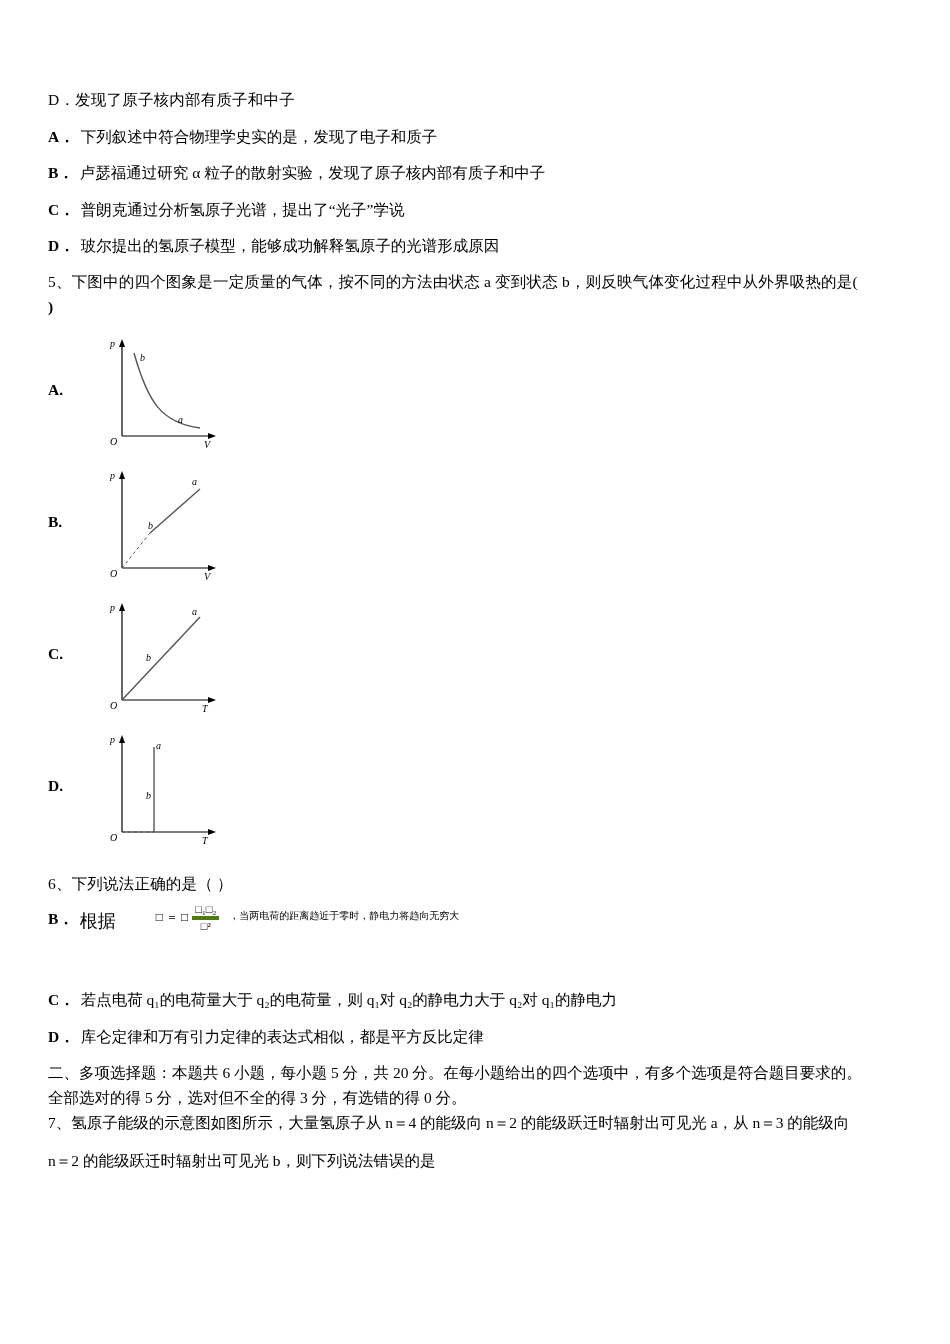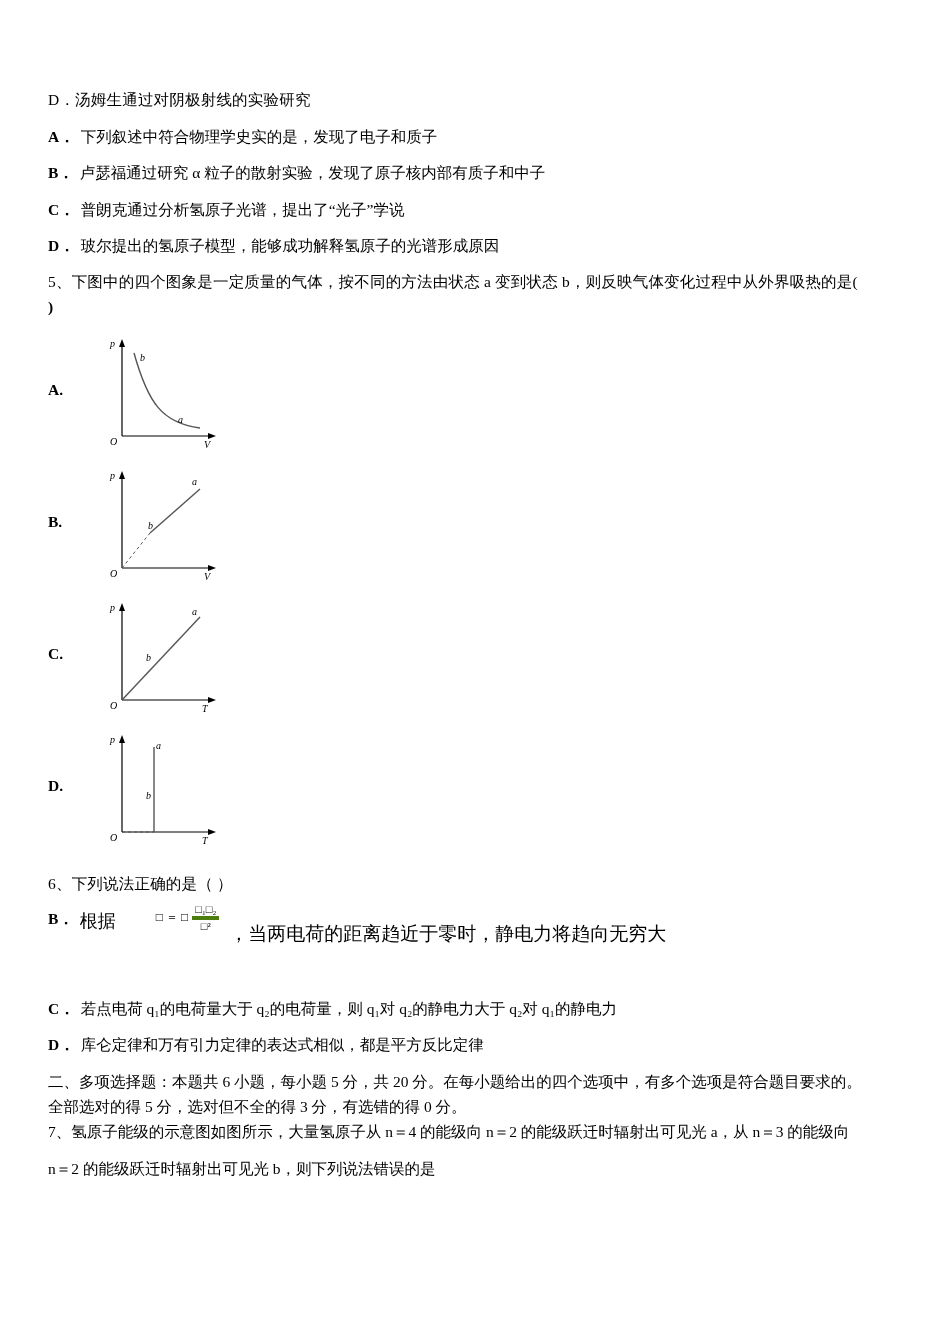--- a/index.html
+++ b/index.html
@@ -115,21 +115,21 @@
     margin: 0 0 2px 0;
   }
   .q7a { margin-bottom: 14px; }
 </style>
 </head>
 <body>
 
 <div class="page">
   <div class="content">
 
-    <p class="line">D．汤姆生通过对阴极射线的实验研究</p>
+    <p class="line">D．发现了原子核内部有质子和中子</p>
 
 
     <p class="opt">
       <span class="lab">A．</span><span>下列叙述中符合物理学史实的是，发现了电子和质子</span>
     </p>
     <p class="opt">
       <span class="lab">B．</span><span>卢瑟福通过研究 α 粒子的散射实验，发现了原子核内部有质子和中子</span>
     </p>
     <p class="opt">
       <span class="lab">C．</span><span>普朗克通过分析氢原子光谱，提出了“光子”学说</span>
@@ -223,21 +223,21 @@
     <div class="formula-row">
       <span class="lab">B．</span>
       <span style="font-size:18px;">根据</span>
       <span class="formula-img">
         <span class="eqtxt">□ ＝ □</span>
         <span class="frac">
           <span class="num">□₁□₂</span>
           <span class="den">□²</span>
         </span>
       </span>
-      <span style="font-size:19px;margin-top:12px;">，当两电荷的距离趋近于零时，静电力将趋向无穷大</span>
+      <span style="font-size:10px;">，当两电荷的距离趋近于零时，静电力将趋向无穷大</span>
     </div>
 
     <div class="spacer-40"></div>
 
     <p class="opt">
       <span class="lab">C．</span><span>若点电荷 q₁的电荷量大于 q₂的电荷量，则 q₁对 q₂的静电力大于 q₂对 q₁的静电力</span>
     </p>
     <p class="opt">
       <span class="lab">D．</span><span>库仑定律和万有引力定律的表达式相似，都是平方反比定律</span>
     </p>

